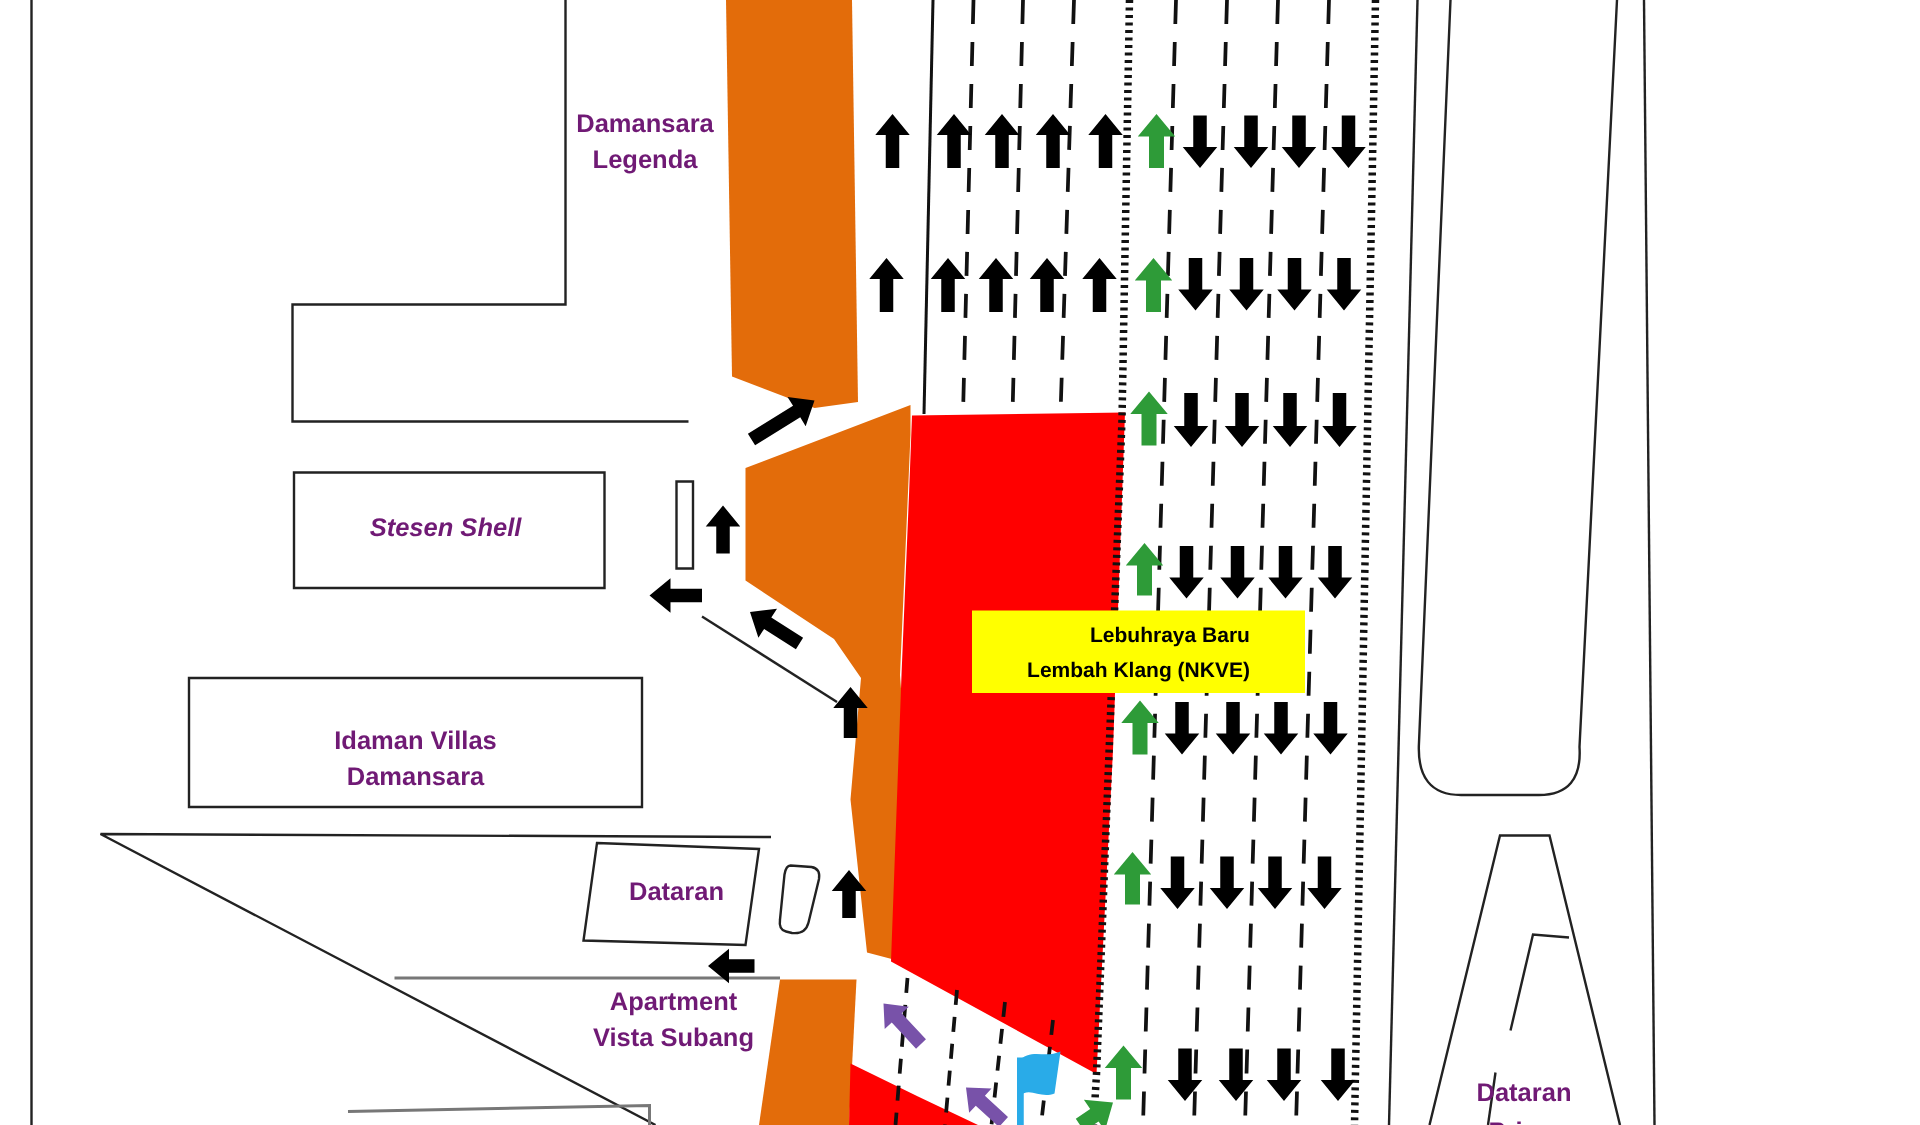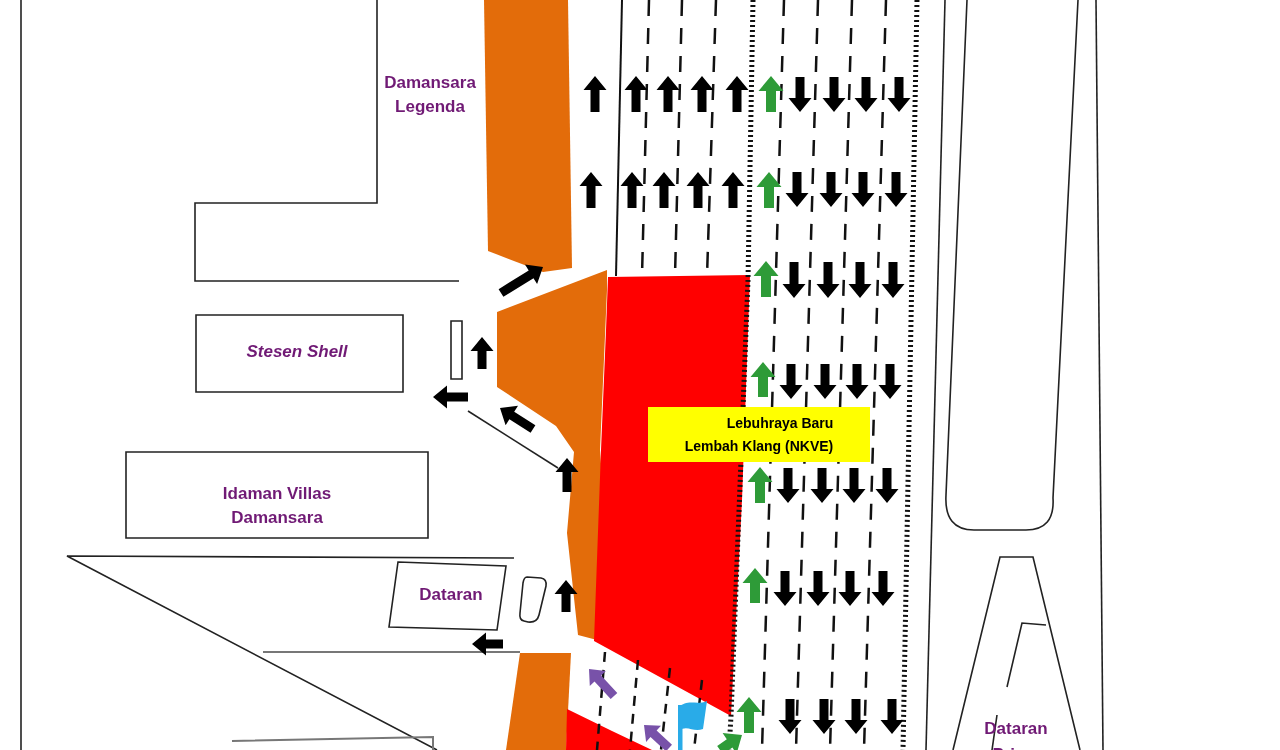--- a/index.html
+++ b/index.html
@@ -142,17 +142,19 @@
         <path d="M672.0,744.7 L656.6,730.5 L661.0,725.7 L644.0,725.0 L646.1,741.9 L650.5,737.1 L666.0,751.3 Z" fill="#7852A9"></path>
       </g>
   </svg>
 
   <div class="lbl lbl-damansara-legenda">Damansara
 Legenda</div>
   <div class="lbl lbl-stesen-shell">Stesen Shell</div>
   <div class="lbl lbl-idaman-villas">Idaman Villas
 Damansara</div>
   <div class="lbl lbl-petronas">Dataran</div>
+  <div class="lbl lbl-apartment-vista">Apartment
+Vista Subang</div>
   <div class="lbl lbl-dataran-prima">Dataran
 Prima</div>
   <div class="nkve-box">Lebuhraya Baru
 Lembah Klang (NKVE)</div>
 </div>
 
 </body></html>

